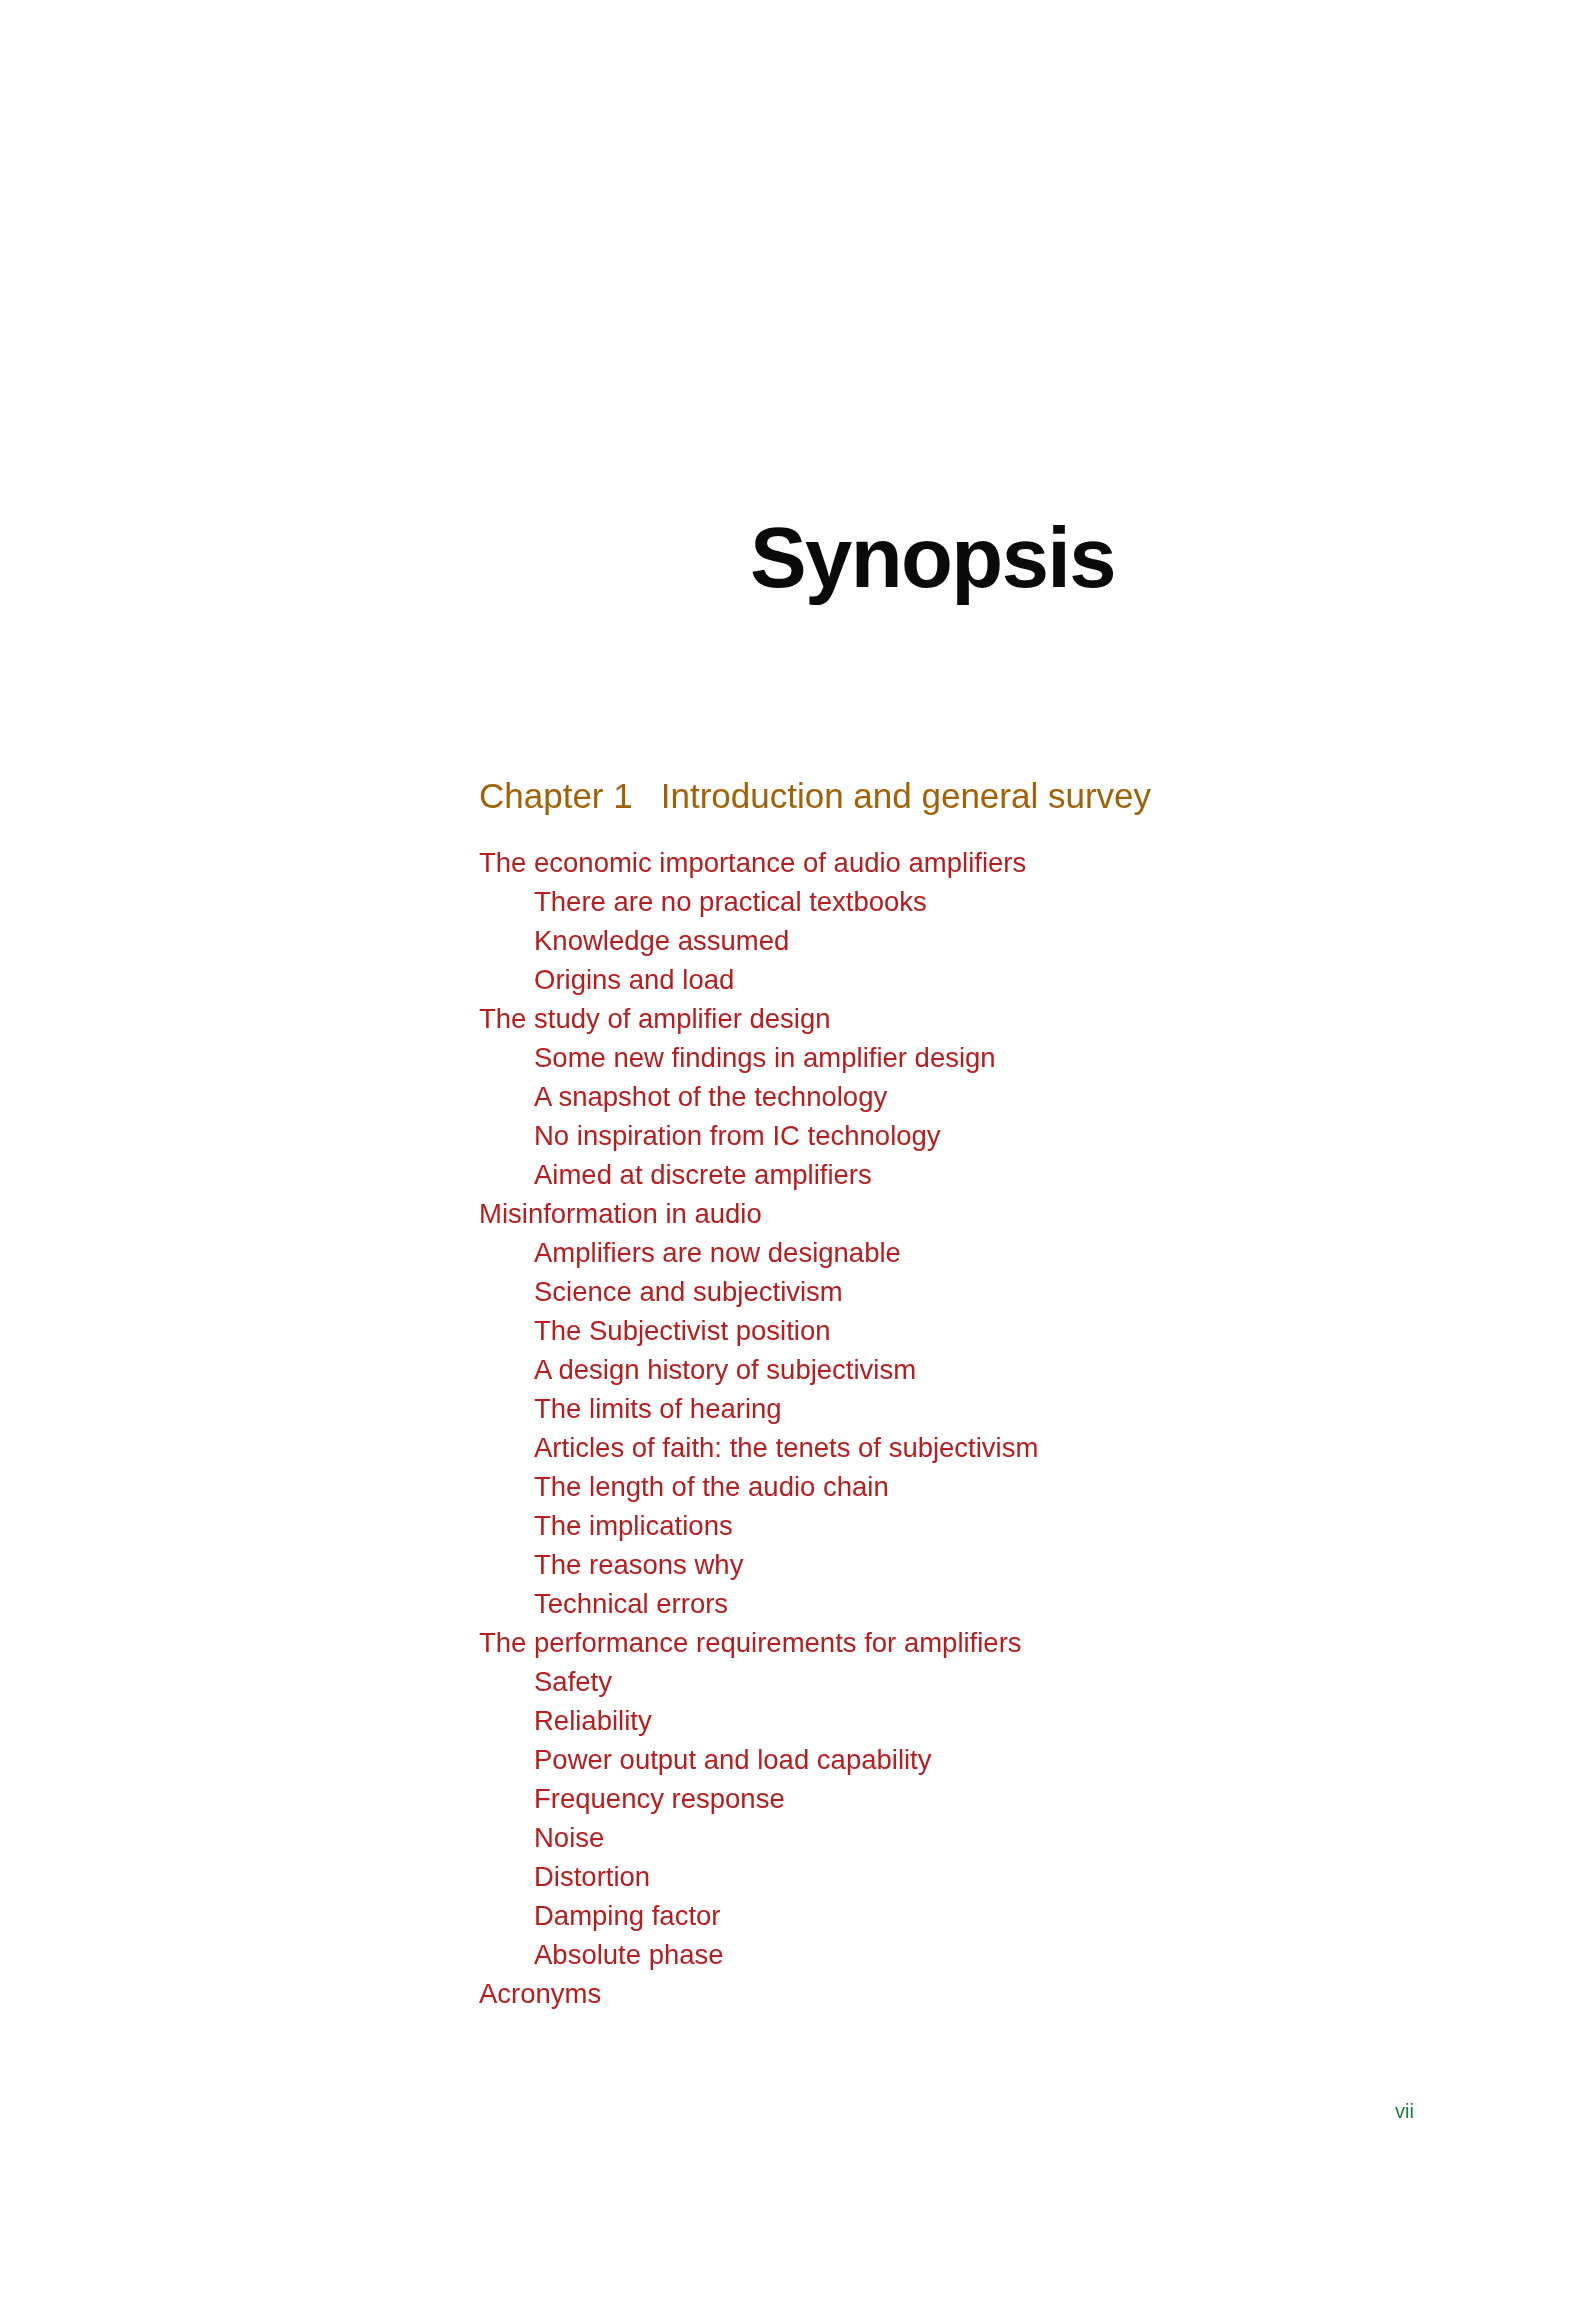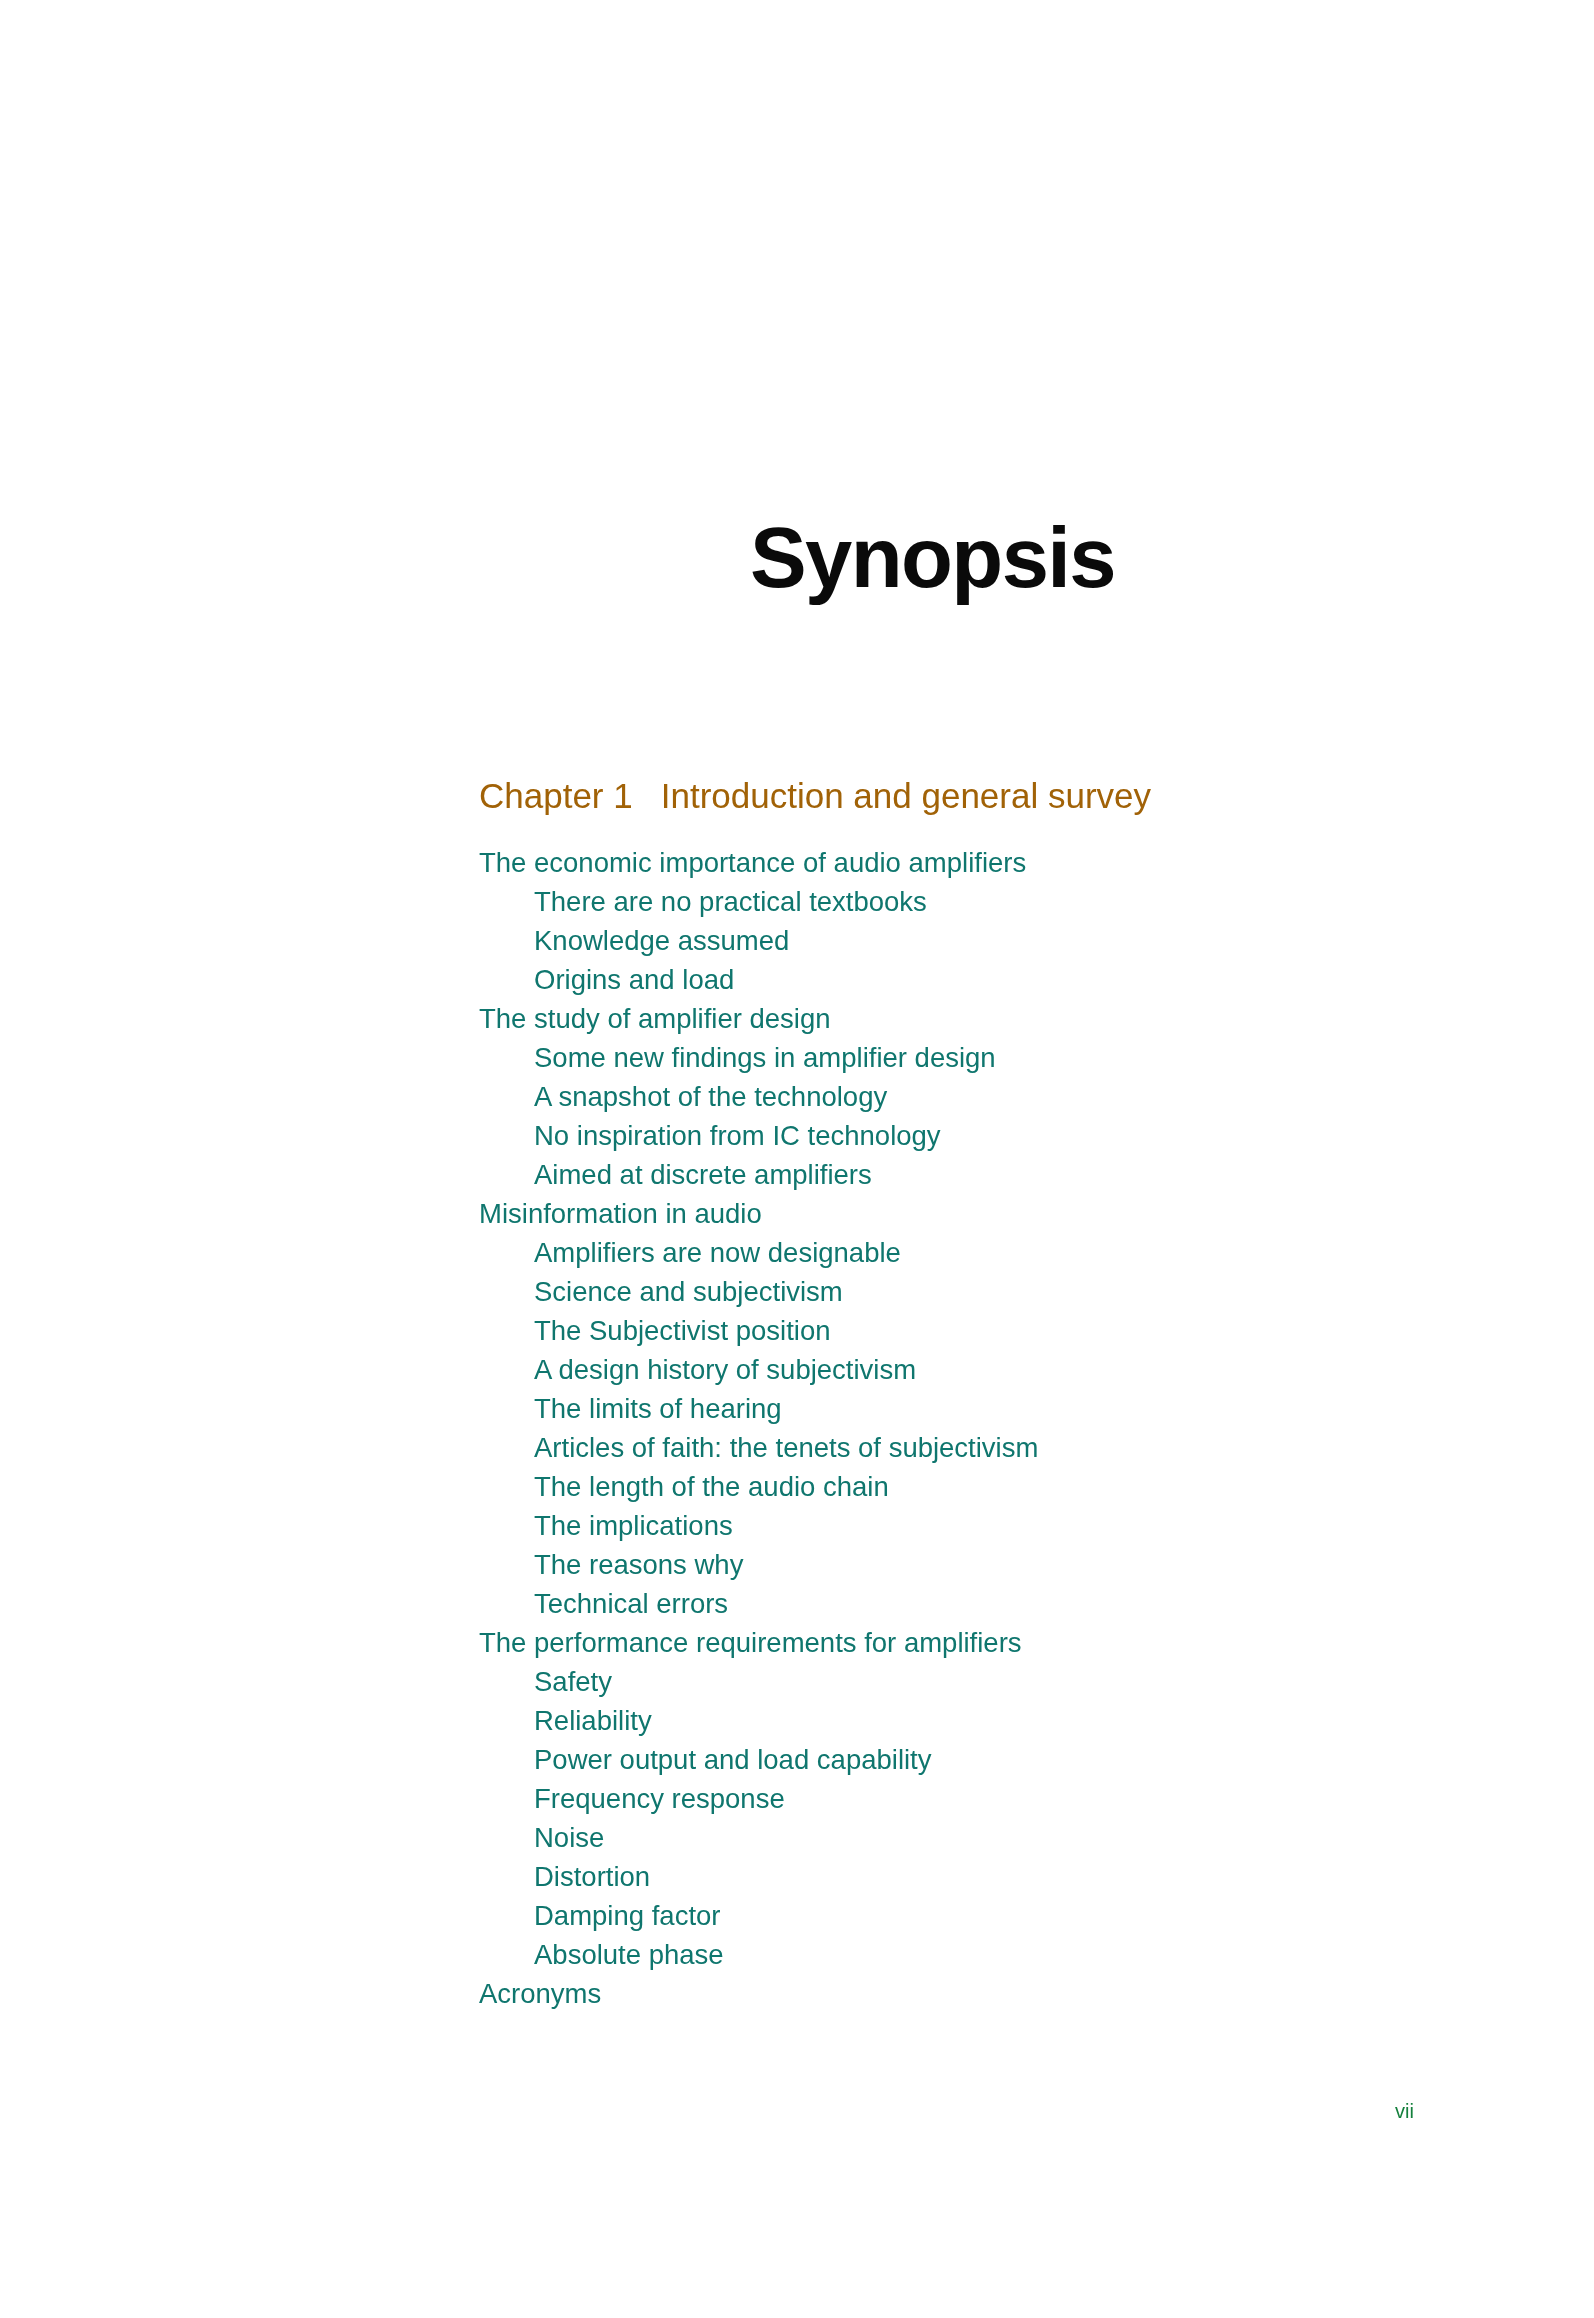--- a/index.html
+++ b/index.html
@@ -45,21 +45,21 @@
     margin-right: 28px;
   }
   .toc-list {
     position: absolute;
     top: 843px;
     left: 454px;
     width: 943px;
     font-size: 27.5px;
     line-height: 39px;
     font-weight: 400;
-    color: #0f766e;
+    color: #b91c1c;
   }
   .toc-item {
     white-space: nowrap;
   }
   .toc-item.indent {
     padding-left: 55px;
   }
   .page-number {
     position: absolute;
     top: 2100px;

